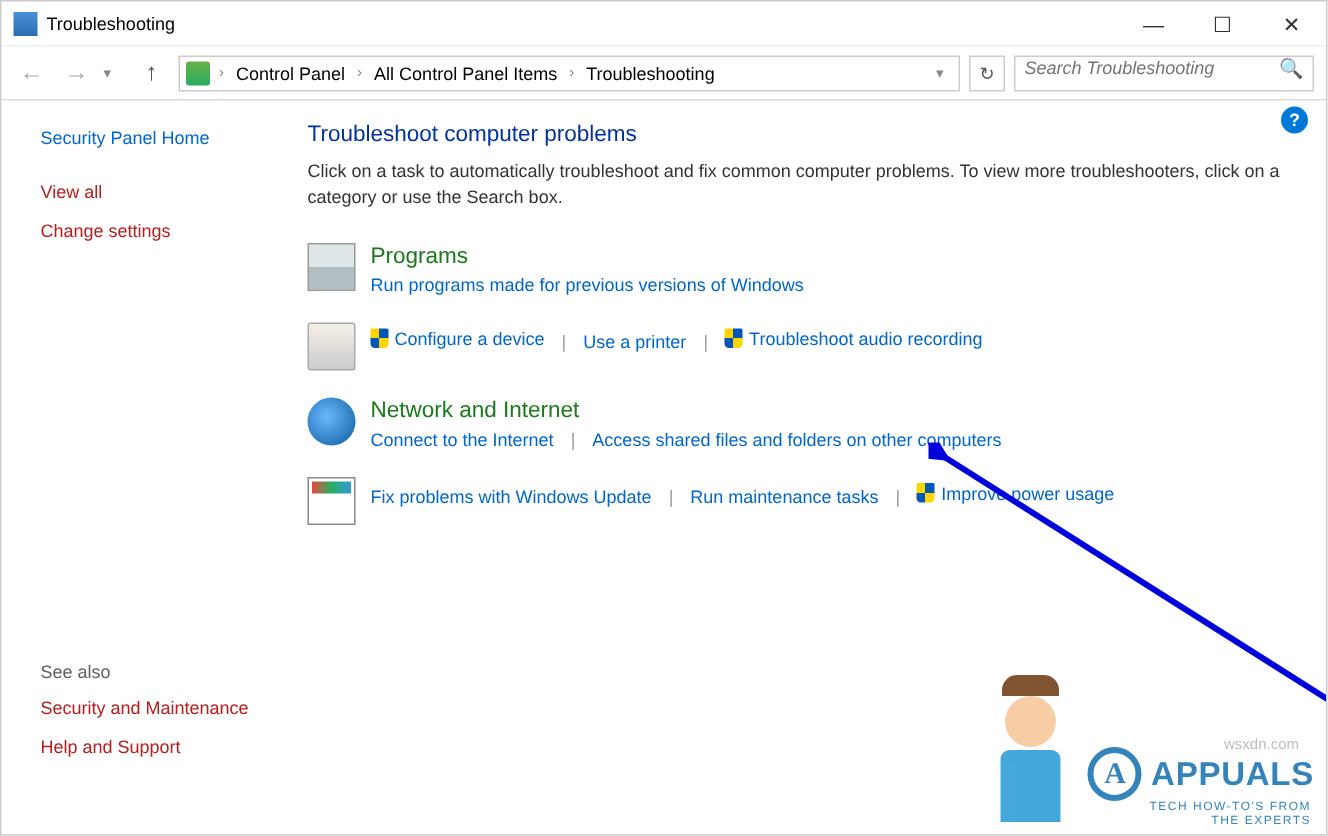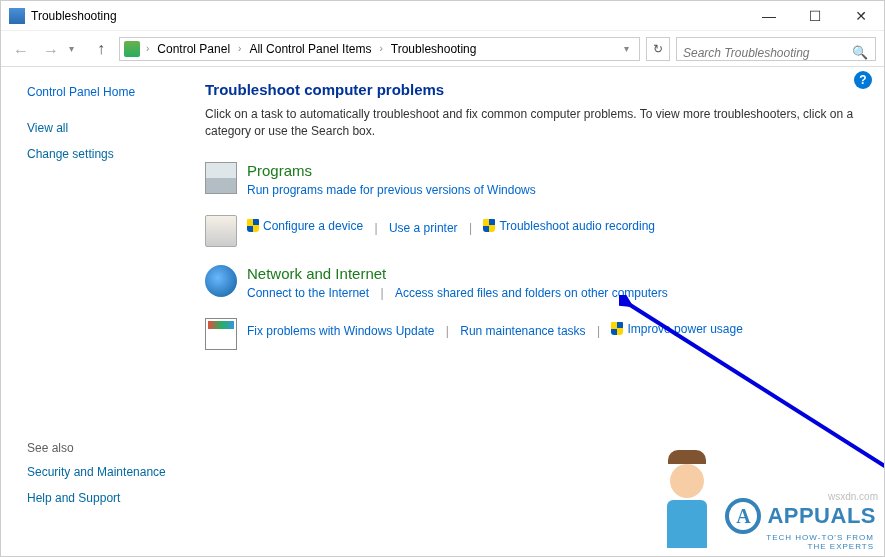--- a/index.html
+++ b/index.html
@@ -12,31 +12,31 @@
 .navbar { height: 36px; display: flex; align-items: center; padding: 0 8px; gap: 6px; border-bottom: 1px solid #ddd; }
 .nav-arrow { width: 24px; height: 24px; display: flex; align-items: center; justify-content: center; color: #aaa; font-size: 16px; }
 .nav-arrow.active { color: #555; }
 .nav-dd { width: 14px; color: #888; font-size: 10px; }
 .addr { flex: 1; height: 24px; border: 1px solid #ccc; display: flex; align-items: center; padding: 0 4px; gap: 2px; font-size: 12px; }
 .addr .cp-icon { width: 16px; height: 16px; background: linear-gradient(#6ab04c,#27ae60); border-radius: 2px; flex-shrink: 0; }
 .addr .sep { color: #888; padding: 0 4px; font-size: 10px; }
 .addr .crumb { padding: 0 2px; }
 .addr-dd { margin-left: auto; color: #888; padding: 0 6px; font-size: 10px; }
 .refresh { width: 24px; height: 24px; border: 1px solid #ccc; display: flex; align-items: center; justify-content: center; color: #555; }
-.search { width: 200px; height: 24px; border: 1px solid #ccc; display: flex; align-items: flex-end; padding: 0 6px; }
+.search { width: 200px; height: 24px; border: 1px solid #ccc; display: flex; align-items: flex-start; padding: 0 6px; }
 .search input { border: none; outline: none; flex: 1; font-family: inherit; font-size: 12px; color: #888; font-style: italic; }
 .search .sicon { color: #888; font-size: 13px; }
 .content { display: flex; height: calc(100% - 66px); }
 .sidebar { width: 200px; padding: 18px 8px 8px 26px; }
-.side-link { display: block; color: #0369a1; font-size: 12px; margin-bottom: 12px; cursor: pointer; }
+.side-link { display: block; color: #b91c1c; font-size: 12px; margin-bottom: 12px; cursor: pointer; }
 .side-title { color: #0066cc; font-size: 12px; margin-bottom: 12px; }
 .side-sep { color: #606060; font-size: 12px; margin: 280px 0 10px 0; }
 .main { flex: 1; padding: 14px 24px 8px 4px; position: relative; }
 .help-icon { position: absolute; right: 12px; top: 4px; width: 18px; height: 18px; border-radius: 50%; background: #0078d7; color: #fff; display: flex; align-items: center; justify-content: center; font-size: 12px; font-weight: bold; }
-h1 { color: #003399; font-size: 15px; font-weight: bold; margin-bottom: 8px; }
+h1 { color: #003399; font-size: 15px; font-weight: normal; margin-bottom: 8px; }
 .desc { font-size: 12px; color: #333; margin-bottom: 22px; line-height: 1.4; }
 .cat { display: flex; margin-bottom: 18px; justify-content: space-between; }
 .cat-icon { width: 32px; height: 32px; margin-right: 10px; flex-shrink: 0; }
 .ic-prog { background: linear-gradient(#dfe6e9 50%, #b2bec3 50%); border: 1px solid #999; }
 .ic-hw { background: linear-gradient(#f5f0e6,#ccc); border: 1px solid #aaa; border-radius: 2px; }
 .ic-net { background: radial-gradient(circle at 40% 40%, #6ab7ff, #0b5d9c); border-radius: 50%; }
 .ic-sys { background: #fff; border: 1px solid #888; position: relative; }
 .ic-sys::after { content:""; position:absolute; top:2px; left:2px; right:2px; height:8px; background: linear-gradient(90deg,#e74c3c,#27ae60,#3498db); }
 .cat-body { flex: 1; }
 .cat-title { color: #1b7a1b; font-size: 15px; display: inline-block; cursor: pointer; }
@@ -48,21 +48,21 @@
 svg.arrow { position: absolute; left: 418px; top: 228px; pointer-events: none; }
 .watermark { position: absolute; right: 0; bottom: 0; width: 260px; height: 120px; opacity: 0.95; pointer-events: none; }
 .wm-person { position: absolute; right: 166px; bottom: 6px; width: 62px; height: 94px; }
 .wm-head { width: 34px; height: 34px; background: #f6cba0; border-radius: 50%; margin: 0 auto; }
 .wm-hair { width: 38px; height: 14px; background: #7a4b25; border-radius: 10px 10px 0 0; margin: -6px auto 0; }
 .wm-body { width: 40px; height: 48px; background: #3aa3d9; border-radius: 6px 6px 0 0; margin: 2px auto 0; }
 .wm-logo { position: absolute; right: 8px; bottom: 22px; display: flex; align-items: center; gap: 6px; }
 .wm-a { width: 36px; height: 36px; border: 4px solid #2a7db8; border-radius: 50%; display:flex; align-items:center; justify-content:center; font-size:20px; font-weight:bold; color:#2a7db8; font-family: Georgia, serif; }
 .wm-text { font-size: 22px; font-weight: bold; color: #2a7db8; letter-spacing: 0.5px; }
 .wm-tag { position: absolute; right: 10px; bottom: 4px; font-size: 8px; color: #2a7db8; text-align: right; letter-spacing: 1px; line-height: 1.1; }
-.wm-src { position: absolute; right: 6px; bottom: 54px; writing-mode: horizontal-tb; font-size: 10px; color: #bbb; }
+.wm-src { position: absolute; right: 18px; bottom: 54px; writing-mode: horizontal-tb; font-size: 10px; color: #bbb; }
 </style>
 </head>
 <body>
 
 <div class="titlebar">
   <div class="title-icon"></div>
   <div class="title-text">Troubleshooting</div>
   <div class="win-btns">
     <div class="win-btn">—</div>
     <div class="win-btn">☐</div>
@@ -87,21 +87,21 @@
   </div>
   <div class="refresh">↻</div>
   <div class="search">
     <input placeholder="Search Troubleshooting" style="">
     <span class="sicon">🔍</span>
   </div>
 </div>
 
 <div class="content">
   <div class="sidebar">
-    <div class="side-title">Control Panel Home</div>
+    <div class="side-title">Security Panel Home</div>
     <div style="height:10px"></div>
     <a class="side-link">View all</a>
     <a class="side-link">Change settings</a>
     <div class="side-sep">See also</div>
     <a class="side-link">Security and Maintenance</a>
     <a class="side-link">Help and Support</a>
 
   </div>
 
   <div class="main">

